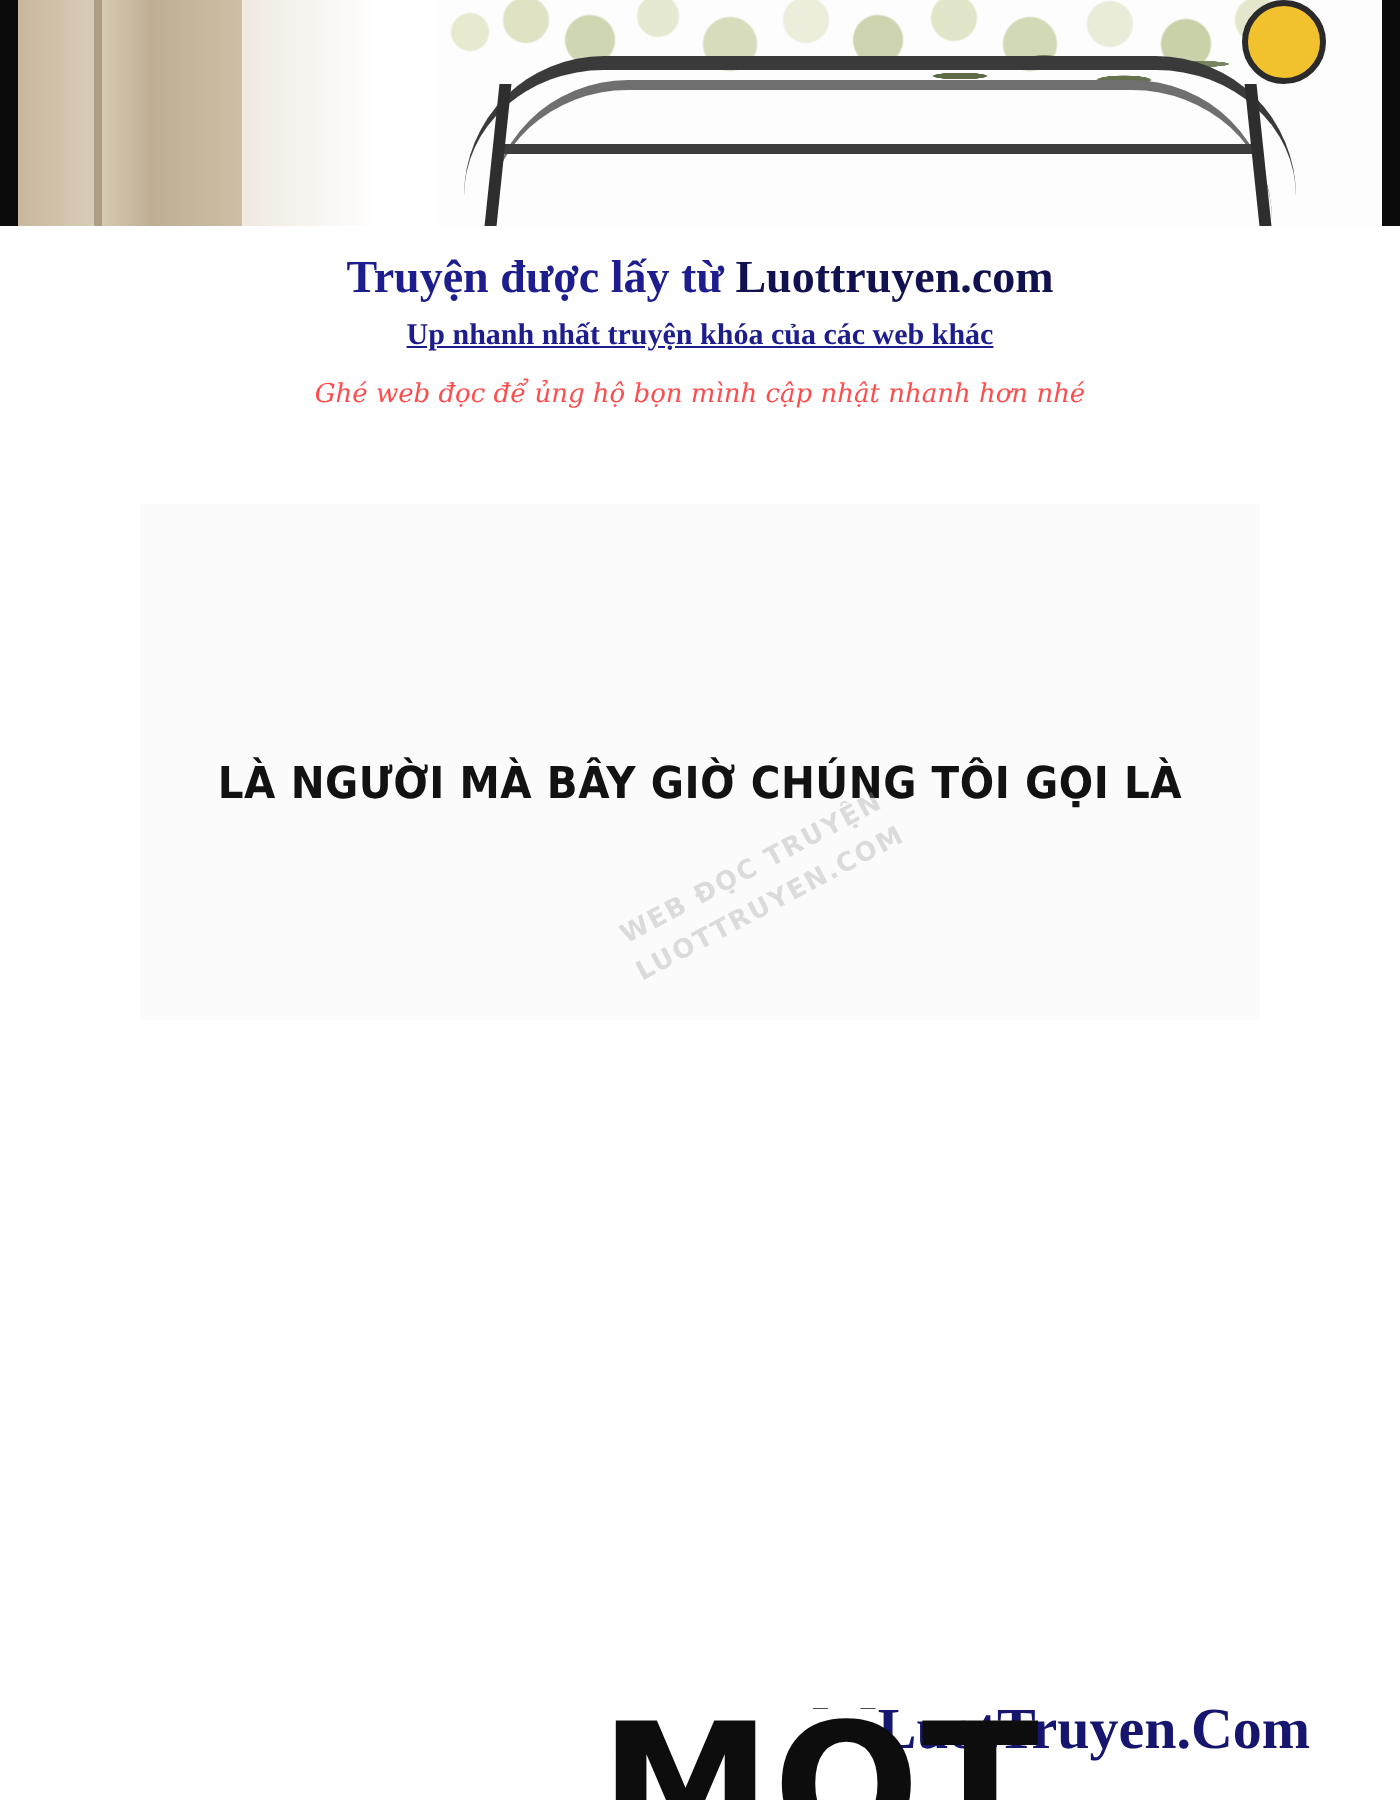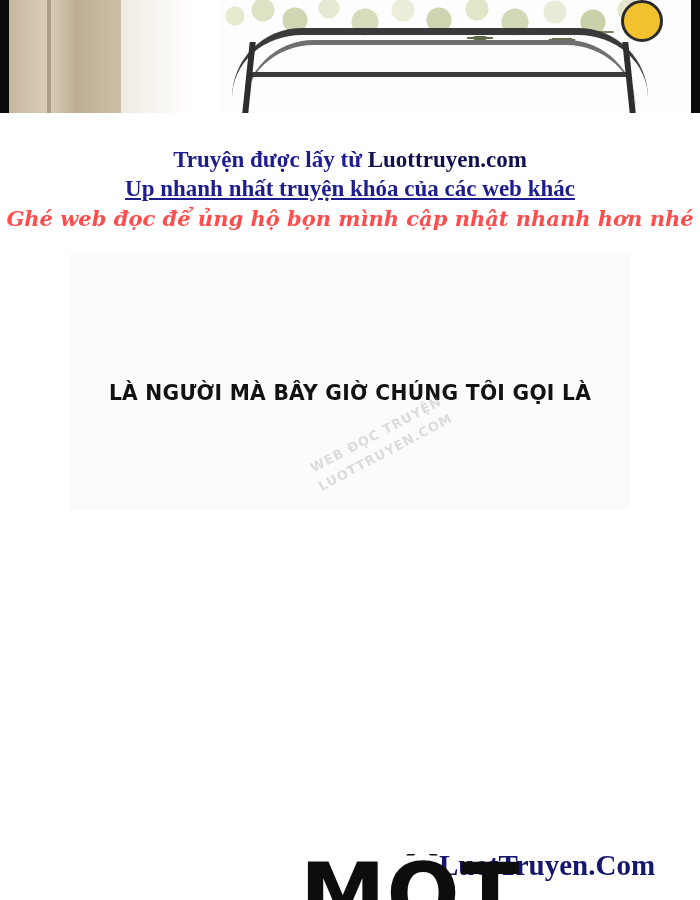--- a/index.html
+++ b/index.html
@@ -127,40 +127,38 @@
     left: 0; top: 125px;
     width: 700px;
     text-align: center;
   }
   .credit-line1 {
     font-family: "Liberation Serif", serif;
     font-weight: bold;
     font-size: 23px;
     line-height: 28px;
     color: #1d1d8e;
-    margin-top: 21px;
   }
   .credit-line1 .site {
     color: #111150;
   }
   .credit-line2 {
     font-family: "Liberation Serif", serif;
     font-weight: bold;
-    font-size: 23px;
+    font-size: 15px;
     line-height: 30px;
     color: #1d1d8e;
     text-decoration: underline;
   }
   .credit-line3 {
     font-family: "DejaVu Serif", serif;
     font-style: italic;
-    font-size: 21px;
+    font-size: 13px;
     line-height: 30px;
     color: #ff4d4d;
-    font-weight: bold;
   }
 
   
   .panel {
     position: absolute;
     left: 70px; top: 252px;
     width: 560px; height: 258px;
     background: #fbfbfb;
   }
   .panel-text {

